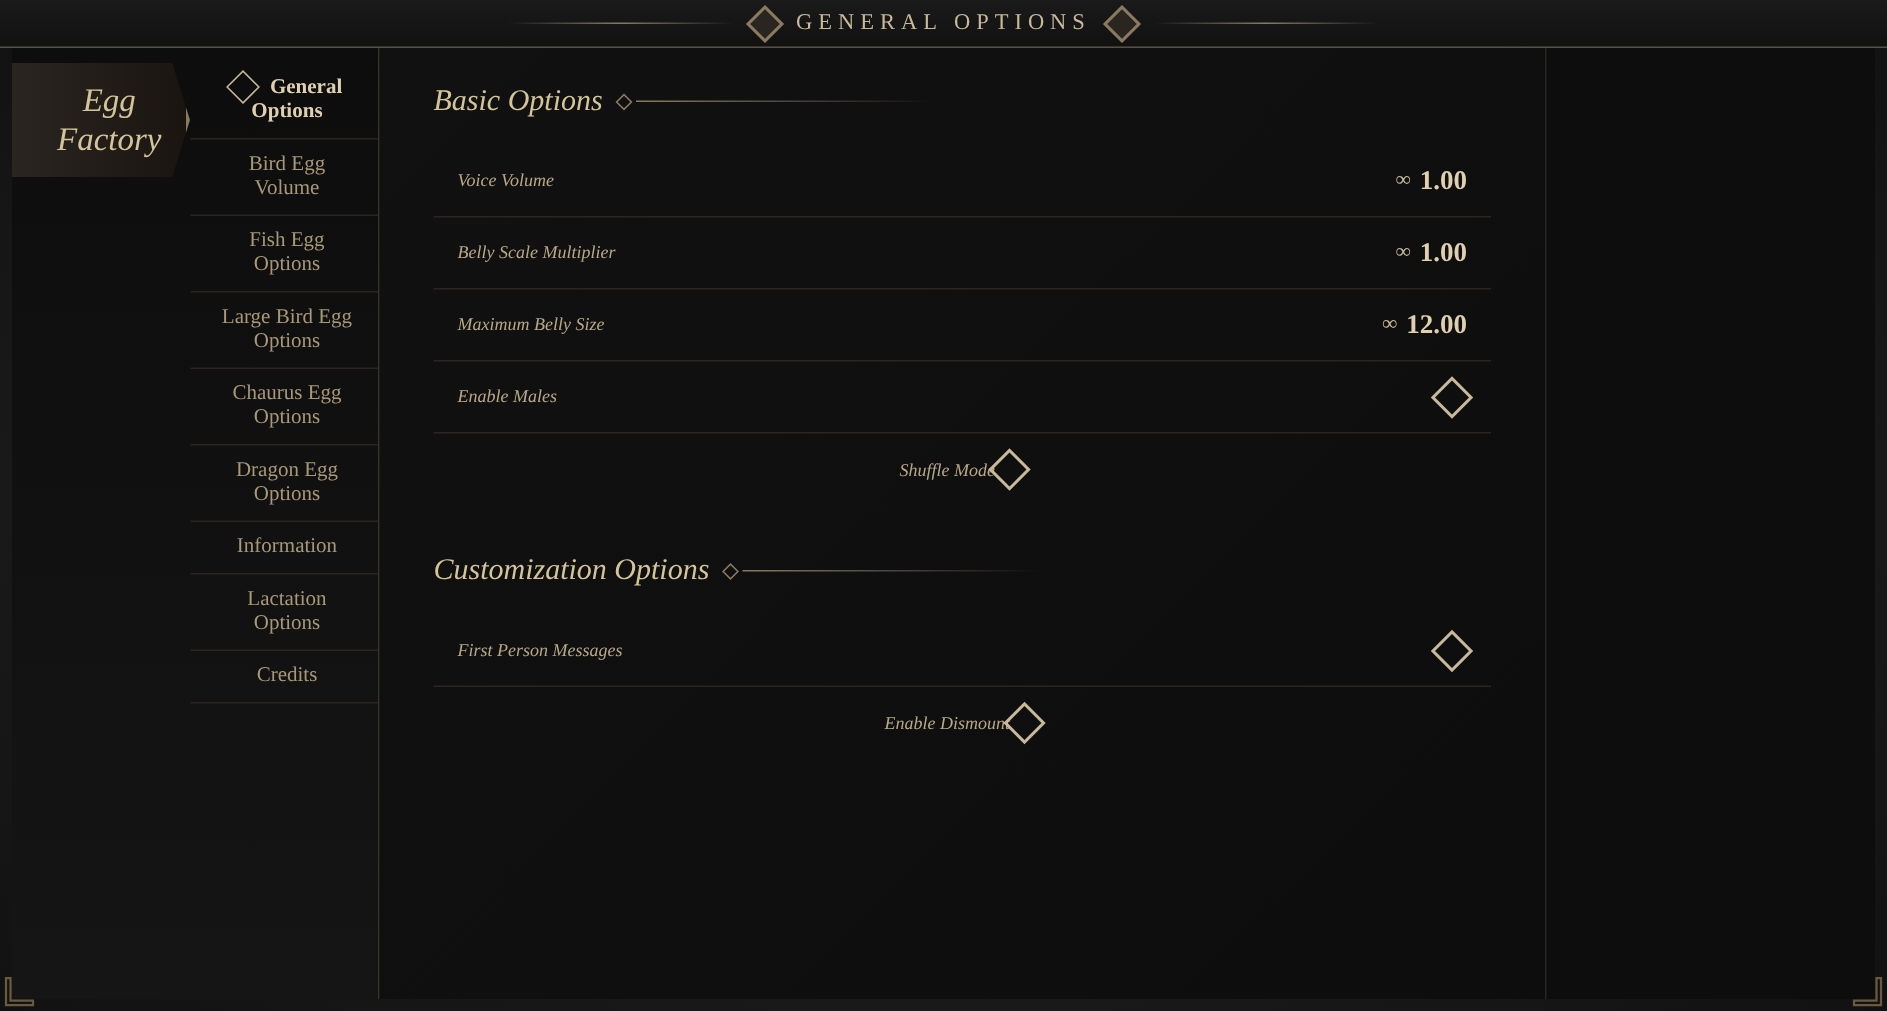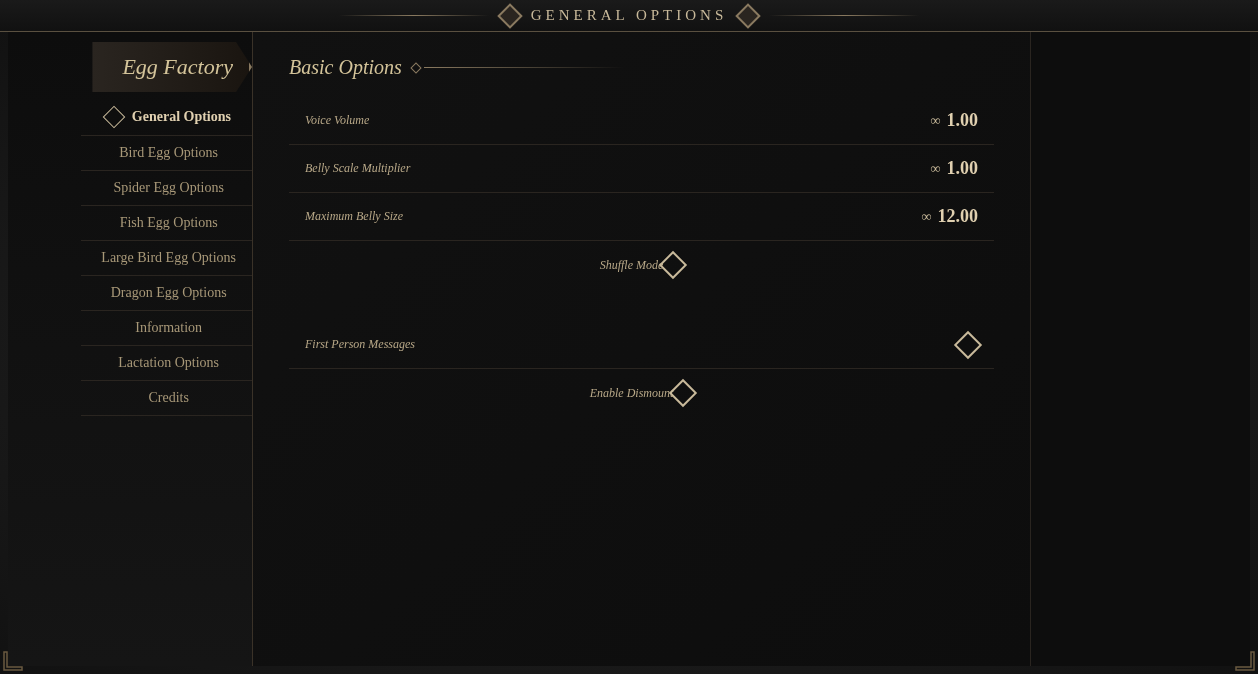--- a/index.html
+++ b/index.html
@@ -66,23 +66,22 @@
       display: flex;
     }
 
     
     .sidebar {
       width: 245px;
       min-width: 245px;
       background: linear-gradient(to bottom, #0d0d0d, #151515);
       border-right: 1px solid #3a3228;
       display: flex;
-      flex-direction: column;
+      flex-direction: row;
       padding-top: 10px;
-      align-items: flex-end;
     }
 
     .sidebar-title-wrapper {
       position: relative;
       margin-bottom: 8px;
     }
 
     .sidebar-title {
       display: block;
       font-size: 22px;
@@ -280,30 +279,30 @@
 
   <div class="sidebar">
     <div class="sidebar-title-wrapper">
       <span class="sidebar-title">Egg Factory</span>
     </div>
     <nav class="sidebar-nav">
       <div class="nav-item active">
         <span>General Options</span>
       </div>
       <div class="nav-item">
-        <span>Bird Egg Options</span>
-      </div>
-      <div class="nav-item">
-        <span>Spider Egg Options</span>
+        <span>Bird Egg Volume</span>
       </div>
       <div class="nav-item">
         <span>Fish Egg Options</span>
       </div>
       <div class="nav-item">
         <span>Large Bird Egg Options</span>
+      </div>
+      <div class="nav-item">
+        <span>Chaurus Egg Options</span>
       </div>
       <div class="nav-item">
         <span>Dragon Egg Options</span>
       </div>
       <div class="nav-item">
         <span>Information</span>
       </div>
       <div class="nav-item">
         <span>Lactation Options</span>
       </div>
@@ -341,30 +340,43 @@
       </div>
 
       <div class="option-row">
         <span class="option-label">Maximum Belly Size</span>
         <div class="option-value">
           <span class="infinity-icon">∞</span>
           <span>12.00</span>
         </div>
       </div>
 
+      <div class="option-row">
+        <span class="option-label">Enable Males</span>
+        <div class="option-value">
+          <div class="toggle-diamond"></div>
+        </div>
+      </div>
 
       <div class="option-row">
         <span class="option-label">Shuffle Mode</span>
         <div class="option-value">
           <div class="toggle-diamond"></div>
         </div>
       </div>
     </div>
 
     <div class="section">
+      <div class="section-header">
+        <span class="section-title">Customization Options</span>
+        <div class="section-ornament">
+          <div class="orn-diamond-small"></div>
+          <div class="orn-line"></div>
+        </div>
+      </div>
 
       <div class="option-row">
         <span class="option-label">First Person Messages</span>
         <div class="option-value">
           <div class="toggle-diamond"></div>
         </div>
       </div>
 
 
       <div class="option-row">

